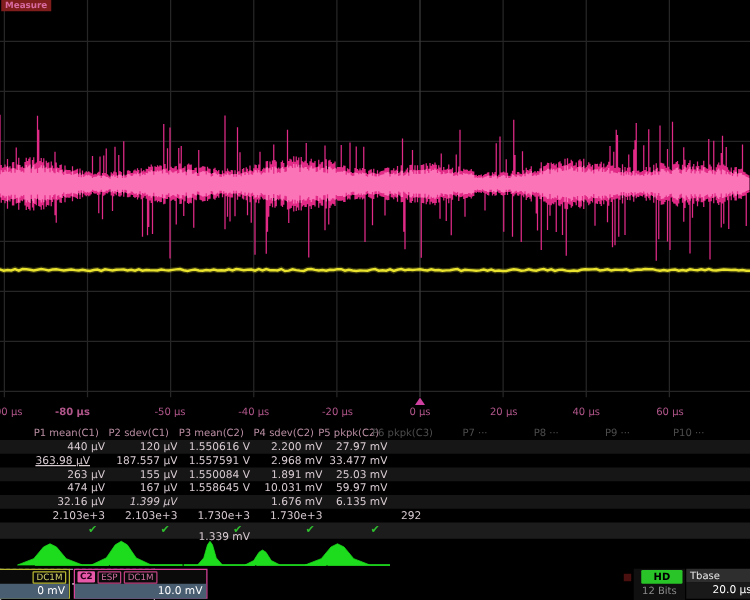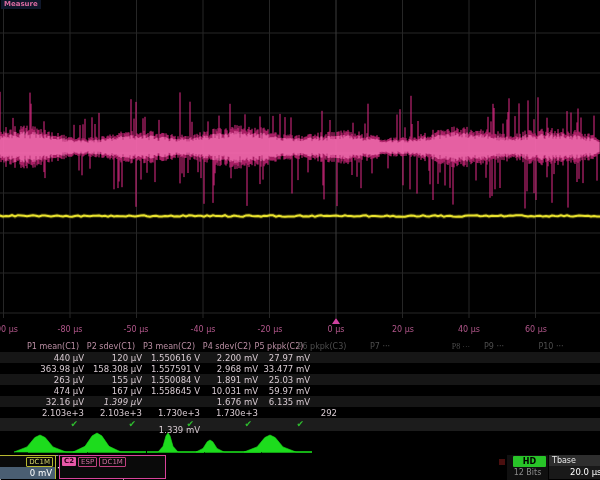--- a/index.html
+++ b/index.html
@@ -4,21 +4,21 @@
 <style>
   html,body{margin:0;padding:0;background:#000;}
   #screen{
     position:relative;width:600px;height:480px;background:#000;overflow:hidden;
     font-family:"DejaVu Sans",sans-serif;color:#ccc;
   }
   #gridwave{position:absolute;left:0;top:0;}
   
   #topLeftLabel{
     position:absolute;left:1px;top:0px;height:9px;line-height:9px;
-    font-size:7px;font-weight:bold;color:#d86aa0;background:#0f172a;
+    font-size:7px;font-weight:bold;color:#d86aa0;background:#7f1d1d;
     padding:0 3px;letter-spacing:0px;
   }
   
   #axisStrip{position:absolute;left:0;top:318px;width:600px;height:20px;}
   .axis-label{
     position:absolute;top:7px;transform:translateX(-50%);
     font-size:8px;color:#b1568a;white-space:nowrap;
   }
   #trigMarker{
     position:absolute;top:0px;width:0;height:0;transform:translateX(-50%);
@@ -90,50 +90,50 @@
       <path d="M0 139.3V154.7M1 136.1V157.9M2 137.7V156.3M3 137.5V156.5M4 135.8V158.2M5 137.1V156.9M6 132.7V161.3M7 137.6V156.4M8 136.9V157.1M9 138.2V155.8M10 134.6V159.4M11 134.4V159.6M12 138.2V155.8M13 135.6V158.4M14 135.9V158.1M15 132.0V162.0M16 136.1V157.9M17 137.4V156.6M18 137.0V157.0M19 138.0V156.0M20 134.5V159.5M21 132.0V162.0M22 133.8V160.2M23 132.5V161.5M24 131.6V162.4M25 138.2V155.8M26 133.4V160.6M27 131.7V162.3M28 135.4V158.6M29 134.7V159.3M30 138.4V155.6M31 134.3V159.7M32 133.8V160.2M33 132.1V161.9M34 134.6V159.4M35 132.3V161.7M36 137.8V156.2M37 133.7V160.3M38 134.9V159.1M39 134.5V159.5M40 137.8V156.2M41 134.1V159.9M42 136.5V157.5M43 138.0V156.0M44 138.6V155.4M45 134.7V159.3M46 137.5V156.5M47 137.9V156.1M48 136.2V157.8M49 135.9V158.1M50 138.8V155.2M51 140.0V154.0M52 136.4V157.6M53 138.9V155.1M54 139.1V154.9M55 139.0V155.0M56 139.0V155.0M57 139.9V154.1M58 136.9V157.1M59 139.5V154.5M60 139.2V154.8M61 138.8V155.2M62 138.3V155.7M63 141.5V152.5M64 138.2V155.8M65 141.8V152.2M66 139.3V154.7M67 141.5V152.5M68 140.5V153.5M69 139.8V154.2M70 140.4V153.6M71 139.8V154.2M72 140.3V153.7M73 141.0V153.0M74 142.3V151.7M75 141.6V152.4M76 141.3V152.7M77 141.4V152.6M78 140.6V153.4M79 140.1V153.9M80 140.8V153.2M81 142.3V151.7M82 140.7V153.3M83 140.2V153.8M84 140.7V153.3M85 141.6V152.4M86 141.5V152.5M87 142.2V151.8M88 142.9V151.1M89 140.3V153.7M90 141.0V153.0M91 139.9V154.1M92 141.3V152.7M93 140.4V153.6M94 142.3V151.7M95 139.8V154.2M96 139.6V154.4M97 140.2V153.8M98 142.3V151.7M99 139.5V154.5M100 142.2V151.8M101 141.8V152.2M102 139.3V154.7M103 139.2V154.8M104 139.6V154.4M105 140.8V153.2M106 140.6V153.4M107 139.4V154.6M108 138.8V155.2M109 139.4V154.6M110 138.0V156.0M111 139.1V154.9M112 141.0V153.0M113 138.0V156.0M114 139.7V154.3M115 139.0V155.0M116 139.9V154.1M117 138.3V155.7M118 138.5V155.5M119 137.0V157.0M120 137.4V156.6M121 135.9V158.1M122 137.0V157.0M123 139.8V154.2M124 136.9V157.1M125 137.3V156.7M126 136.3V157.7M127 137.1V156.9M128 136.3V157.7M129 136.5V157.5M130 138.7V155.3M131 135.2V158.8M132 135.6V158.4M133 138.2V155.8M134 138.2V155.8M135 139.5V154.5M136 136.0V158.0M137 137.2V156.8M138 137.9V156.1M139 138.0V156.0M140 137.1V156.9M141 136.7V157.3M142 138.8V155.2M143 138.3V155.7M144 135.3V158.7M145 135.5V158.5M146 138.0V156.0M147 137.8V156.2M148 136.9V157.1M149 140.1V153.9M150 135.9V158.1M151 135.4V158.6M152 136.1V157.9M153 135.8V158.2M154 139.0V155.0M155 139.0V155.0M156 137.9V156.1M157 137.6V156.4M158 140.8V153.2M159 140.7V153.3M160 137.8V156.2M161 137.5V156.5M162 136.9V157.1M163 136.9V157.1M164 137.2V156.8M165 139.5V154.5M166 137.2V156.8M167 138.1V155.9M168 138.4V155.6M169 141.2V152.8M170 140.8V153.2M171 138.4V155.6M172 137.8V156.2M173 139.0V155.0M174 139.8V154.2M175 139.0V155.0M176 141.4V152.6M177 141.5V152.5M178 139.3V154.7M179 141.0V153.0M180 139.4V154.6M181 139.8V154.2M182 138.2V155.8M183 139.5V154.5M184 140.1V153.9M185 139.1V154.9M186 139.1V154.9M187 141.4V152.6M188 139.2V154.8M189 141.4V152.6M190 137.8V156.2M191 139.7V154.3M192 139.6V154.4M193 140.9V153.1M194 138.5V155.5M195 138.0V156.0M196 140.0V154.0M197 137.5V156.5M198 138.3V155.7M199 139.8V154.2M200 136.4V157.6M201 139.3V154.7M202 139.8V154.2M203 138.0V156.0M204 135.8V158.2M205 136.2V157.8M206 138.0V156.0M207 135.9V158.1M208 137.9V156.1M209 139.6V154.4M210 138.6V155.4M211 137.8V156.2M212 138.2V155.8M213 134.0V160.0M214 133.8V160.2M215 138.0V156.0M216 134.2V159.8M217 135.7V158.3M218 133.5V160.5M219 138.9V155.1M220 133.2V160.8M221 134.1V159.9M222 138.1V155.9M223 137.5V156.5M224 138.4V155.6M225 134.4V159.6M226 133.6V160.4M227 135.0V159.0M228 137.5V156.5M229 137.1V156.9M230 132.2V161.8M231 133.9V160.1M232 132.6V161.4M233 133.0V161.0M234 134.4V159.6M235 131.1V162.9M236 134.2V159.8M237 131.3V162.7M238 133.4V160.6M239 131.8V162.2M240 137.6V156.4M241 131.6V162.4M242 134.0V160.0M243 134.6V159.4M244 133.6V160.4M245 133.6V160.4M246 135.2V158.8M247 136.4V157.6M248 134.0V160.0M249 132.5V161.5M250 134.7V159.3M251 134.8V159.2M252 133.9V160.1M253 137.5V156.5M254 137.2V156.8M255 133.2V160.8M256 135.8V158.2M257 134.5V159.5M258 134.3V159.7M259 137.8V156.2M260 137.9V156.1M261 132.8V161.2M262 138.6V155.4M263 133.6V160.4M264 133.1V160.9M265 134.5V159.5M266 135.5V158.5M267 135.2V158.8M268 134.2V159.8M269 138.1V155.9M270 137.3V156.7M271 137.3V156.7M272 137.3V156.7M273 137.2V156.8M274 137.4V156.6M275 136.5V157.5M276 136.6V157.4M277 139.8V154.2M278 138.0V156.0M279 138.6V155.4M280 138.0V156.0M281 140.2V153.8M282 140.7V153.3M283 140.6V153.4M284 138.0V156.0M285 138.2V155.8M286 138.4V155.6M287 139.3V154.7M288 138.1V155.9M289 139.2V154.8M290 137.9V156.1M291 138.6V155.4M292 138.5V155.5M293 140.7V153.3M294 141.3V152.7M295 139.5V154.5M296 138.9V155.1M297 138.6V155.4M298 140.5V153.5M299 138.3V155.7M300 140.9V153.1M301 141.1V152.9M302 139.1V154.9M303 141.0V153.0M304 140.1V153.9M305 139.7V154.3M306 139.5V154.5M307 139.4V154.6M308 138.0V156.0M309 137.9V156.1M310 137.5V156.5M311 137.7V156.3M312 141.1V152.9M313 139.2V154.8M314 139.1V154.9M315 138.1V155.9M316 139.5V154.5M317 138.9V155.1M318 136.7V157.3M319 140.8V153.2M320 140.1V153.9M321 136.4V157.6M322 136.5V157.5M323 140.6V153.4M324 139.9V154.1M325 138.8V155.2M326 137.8V156.2M327 140.5V153.5M328 136.2V157.8M329 136.0V158.0M330 137.1V156.9M331 139.0V155.0M332 136.3V157.7M333 139.2V154.8M334 136.4V157.6M335 139.0V155.0M336 139.1V154.9M337 136.1V157.9M338 136.0V158.0M339 135.8V158.2M340 139.0V155.0M341 135.2V158.8M342 136.6V157.4M343 138.3V155.7M344 135.0V159.0M345 136.7V157.3M346 135.7V158.3M347 136.0V158.0M348 134.7V159.3M349 136.0V158.0M350 138.3V155.7M351 136.3V157.7M352 137.6V156.4M353 139.4V154.6M354 139.1V154.9M355 137.3V156.7M356 138.9V155.1M357 138.7V155.3M358 138.3V155.7M359 135.9V158.1M360 138.6V155.4M361 138.7V155.3M362 137.8V156.2M363 140.8V153.2M364 140.3V153.7M365 139.7V154.3M366 140.5V153.5M367 137.1V156.9M368 139.3V154.7M369 139.4V154.6M370 139.8V154.2M371 138.3V155.7M372 138.9V155.1M373 138.8V155.2M374 138.9V155.1M375 139.6V154.4M376 139.4V154.6M377 138.5V155.5M378 139.7V154.3M379 139.9V154.1M380 142.1V151.9M381 141.7V152.3M382 142.4V151.6M383 141.9V152.1M384 142.1V151.9M385 141.7V152.3M386 142.6V151.4M387 141.9V152.1M388 141.3V152.7M389 141.2V152.8M390 140.5V153.5M391 140.3V153.7M392 142.3V151.7M393 142.2V151.8M394 140.3V153.7M395 141.2V152.8M396 140.1V153.9M397 140.4V153.6M398 142.7V151.3M399 141.8V152.2M400 141.6V152.4M401 140.5V153.5M402 140.3V153.7M403 139.9V154.1M404 140.5V153.5M405 142.3V151.7M406 140.6V153.4M407 142.3V151.7M408 142.4V151.6M409 141.1V152.9M410 139.4V154.6M411 139.9V154.1M412 140.9V153.1M413 141.5V152.5M414 140.2V153.8M415 140.2V153.8M416 141.0V153.0M417 141.3V152.7M418 140.3V153.7M419 139.2V154.8M420 141.0V153.0M421 137.7V156.3M422 139.0V155.0M423 139.4V154.6M424 138.4V155.6M425 136.8V157.2M426 140.7V153.3M427 140.3V153.7M428 139.6V154.4M429 140.5V153.5M430 139.7V154.3M431 139.8V154.2M432 138.2V155.8M433 134.6V159.4M434 139.4V154.6M435 136.9V157.1M436 136.8V157.2M437 136.0V158.0M438 134.9V159.1M439 135.0V159.0M440 138.9V155.1M441 134.7V159.3M442 135.7V158.3M443 135.2V158.8M444 136.3V157.7M445 135.4V158.6M446 137.7V156.3M447 134.5V159.5M448 134.1V159.9M449 135.3V158.7M450 136.7V157.3M451 136.4V157.6M452 132.6V161.4M453 136.2V157.8M454 132.3V161.7M455 135.5V158.5M456 135.0V159.0M457 133.1V160.9M458 134.1V159.9M459 136.6V157.4M460 136.3V157.7M461 134.7V159.3M462 137.3V156.7M463 133.6V160.4M464 132.9V161.1M465 134.0V160.0M466 137.3V156.7M467 132.5V161.5M468 138.0V156.0M469 137.3V156.7M470 136.3V157.7M471 134.7V159.3M472 135.5V158.5M473 137.1V156.9M474 136.2V157.8M475 138.8V155.2M476 135.4V158.6M477 135.6V158.4M478 135.4V158.6M479 137.0V157.0M480 135.4V158.6M481 134.2V159.8M482 137.5V156.5M483 135.3V158.7M484 137.6V156.4M485 137.0V157.0M486 135.9V158.1M487 134.3V159.7M488 138.7V155.3M489 136.5V157.5M490 136.5V157.5M491 138.0V156.0M492 137.9V156.1M493 138.4V155.6M494 138.6V155.4M495 137.5V156.5M496 137.9V156.1M497 140.2V153.8M498 135.7V158.3M499 140.5V153.5M500 137.3V156.7M501 139.5V154.5M502 137.7V156.3M503 139.7V154.3M504 137.5V156.5M505 140.5V153.5M506 139.7V154.3M507 136.6V157.4M508 140.3V153.7M509 138.6V155.4M510 139.5V154.5M511 139.4V154.6M512 140.3V153.7M513 140.0V154.0M514 139.7V154.3M515 140.8V153.2M516 139.0V155.0M517 137.3V156.7M518 139.8V154.2M519 138.7V155.3M520 137.5V156.5M521 140.4V153.6M522 140.0V154.0M523 136.1V157.9M524 139.5V154.5M525 135.2V158.8M526 137.7V156.3M527 139.7V154.3M528 137.3V156.7M529 134.9V159.1M530 135.1V158.9M531 135.3V158.7M532 136.5V157.5M533 137.7V156.3M534 136.4V157.6M535 137.2V156.8M536 138.7V155.3M537 139.1V154.9M538 136.7V157.3M539 135.7V158.3M540 135.5V158.5M541 134.4V159.6M542 133.9V160.1M543 135.7V158.3M544 138.3V155.7M545 139.0V155.0M546 136.1V157.9M547 135.3V158.7M548 133.1V160.9M549 137.6V156.4M550 136.2V157.8M551 134.9V159.1M552 133.4V160.6M553 138.6V155.4M554 137.0V157.0M555 135.6V158.4M556 138.7V155.3M557 136.9V157.1M558 134.1V159.9M559 136.7V157.3M560 138.7V155.3M561 136.3V157.7M562 136.3V157.7M563 133.7V160.3M564 137.3V156.7M565 138.1V155.9M566 138.4V155.6M567 136.7V157.3M568 135.9V158.1M569 137.0V157.0M570 138.9V155.1M571 135.8V158.2M572 139.5V154.5M573 137.5V156.5M574 135.8V158.2M575 134.8V159.2M576 136.4V157.6M577 139.3V154.7M578 135.6V158.4M579 135.9V158.1M580 136.6V157.4M581 139.3V154.7M582 137.5V156.5M583 138.9V155.1M584 139.8V154.2M585 137.6V156.4M586 140.8V153.2M587 139.2V154.8M588 137.4V156.6M589 137.4V156.6M590 141.1V152.9M591 138.5V155.5M592 138.6V155.4M593 138.3V155.7M594 139.8V154.2M595 140.0V154.0M596 140.3V153.7M597 141.3V152.7M598 141.7V152.3M599 142.1V151.9" stroke="#ff7cbe" stroke-width="1" fill="none" opacity="0.9"></path>
       <path d="M0 216L0 215.6L3 216.5L6 216.1L9 216.3L12 215.2L15 216.5L18 215.2L21 215.4L24 215.8L27 216.3L30 215.8L33 215.3L36 215.7L39 216.4L42 215.6L45 215.5L48 215.9L51 216.4L54 216.0L57 215.6L60 216.1L63 216.4L66 215.8L69 216.4L72 216.8L75 216.0L78 215.6L81 216.7L84 215.5L87 215.9L90 216.3L93 215.8L96 215.7L99 215.6L102 216.3L105 215.8L108 216.6L111 215.5L114 216.5L117 216.0L120 216.2L123 216.3L126 216.4L129 215.6L132 216.1L135 216.4L138 215.9L141 215.5L144 215.2L147 216.2L150 216.8L153 216.1L156 215.7L159 216.4L162 216.5L165 216.0L168 216.3L171 215.6L174 216.4L177 216.2L180 216.4L183 215.4L186 216.4L189 215.3L192 215.6L195 216.2L198 215.8L201 215.7L204 216.6L207 215.3L210 216.4L213 215.3L216 216.1L219 216.1L222 216.3L225 215.2L228 216.8L231 216.5L234 215.5L237 216.1L240 216.5L243 216.7L246 215.4L249 215.3L252 215.9L255 216.3L258 216.0L261 216.6L264 215.8L267 215.9L270 215.3L273 215.3L276 216.6L279 215.8L282 216.4L285 216.7L288 216.4L291 216.5L294 216.6L297 215.7L300 215.3L303 216.5L306 216.2L309 216.5L312 215.5L315 216.8L318 215.8L321 215.2L324 216.1L327 215.7L330 215.9L333 215.7L336 215.5L339 216.0L342 216.3L345 215.4L348 216.1L351 216.0L354 216.5L357 216.3L360 216.2L363 215.6L366 215.3L369 216.8L372 215.9L375 216.1L378 216.3L381 216.6L384 216.3L387 215.6L390 216.5L393 215.7L396 216.7L399 216.4L402 216.7L405 216.7L408 216.0L411 215.5L414 215.8L417 216.6L420 216.3L423 215.4L426 216.2L429 216.6L432 215.7L435 215.3L438 216.3L441 215.4L444 216.8L447 215.9L450 215.8L453 216.5L456 216.8L459 216.5L462 216.8L465 215.8L468 215.4L471 215.6L474 215.5L477 215.3L480 216.3L483 216.0L486 215.5L489 216.4L492 215.8L495 215.9L498 216.0L501 215.4L504 216.5L507 216.1L510 215.6L513 215.7L516 215.2L519 215.3L522 215.3L525 216.1L528 216.6L531 216.1L534 216.6L537 215.9L540 215.7L543 216.6L546 216.1L549 216.6L552 215.5L555 215.9L558 216.2L561 215.4L564 216.1L567 215.3L570 216.2L573 216.4L576 216.0L579 215.6L582 215.8L585 216.0L588 215.8L591 216.4L594 216.0L597 216.6L600 216.5" stroke="#e8e22e" stroke-width="4" fill="none" opacity="0.25"></path>
       <path d="M0 216L0 215.6L3 216.5L6 216.1L9 216.3L12 215.2L15 216.5L18 215.2L21 215.4L24 215.8L27 216.3L30 215.8L33 215.3L36 215.7L39 216.4L42 215.6L45 215.5L48 215.9L51 216.4L54 216.0L57 215.6L60 216.1L63 216.4L66 215.8L69 216.4L72 216.8L75 216.0L78 215.6L81 216.7L84 215.5L87 215.9L90 216.3L93 215.8L96 215.7L99 215.6L102 216.3L105 215.8L108 216.6L111 215.5L114 216.5L117 216.0L120 216.2L123 216.3L126 216.4L129 215.6L132 216.1L135 216.4L138 215.9L141 215.5L144 215.2L147 216.2L150 216.8L153 216.1L156 215.7L159 216.4L162 216.5L165 216.0L168 216.3L171 215.6L174 216.4L177 216.2L180 216.4L183 215.4L186 216.4L189 215.3L192 215.6L195 216.2L198 215.8L201 215.7L204 216.6L207 215.3L210 216.4L213 215.3L216 216.1L219 216.1L222 216.3L225 215.2L228 216.8L231 216.5L234 215.5L237 216.1L240 216.5L243 216.7L246 215.4L249 215.3L252 215.9L255 216.3L258 216.0L261 216.6L264 215.8L267 215.9L270 215.3L273 215.3L276 216.6L279 215.8L282 216.4L285 216.7L288 216.4L291 216.5L294 216.6L297 215.7L300 215.3L303 216.5L306 216.2L309 216.5L312 215.5L315 216.8L318 215.8L321 215.2L324 216.1L327 215.7L330 215.9L333 215.7L336 215.5L339 216.0L342 216.3L345 215.4L348 216.1L351 216.0L354 216.5L357 216.3L360 216.2L363 215.6L366 215.3L369 216.8L372 215.9L375 216.1L378 216.3L381 216.6L384 216.3L387 215.6L390 216.5L393 215.7L396 216.7L399 216.4L402 216.7L405 216.7L408 216.0L411 215.5L414 215.8L417 216.6L420 216.3L423 215.4L426 216.2L429 216.6L432 215.7L435 215.3L438 216.3L441 215.4L444 216.8L447 215.9L450 215.8L453 216.5L456 216.8L459 216.5L462 216.8L465 215.8L468 215.4L471 215.6L474 215.5L477 215.3L480 216.3L483 216.0L486 215.5L489 216.4L492 215.8L495 215.9L498 216.0L501 215.4L504 216.5L507 216.1L510 215.6L513 215.7L516 215.2L519 215.3L522 215.3L525 216.1L528 216.6L531 216.1L534 216.6L537 215.9L540 215.7L543 216.6L546 216.1L549 216.6L552 215.5L555 215.9L558 216.2L561 215.4L564 216.1L567 215.3L570 216.2L573 216.4L576 216.0L579 215.6L582 215.8L585 216.0L588 215.8L591 216.4L594 216.0L597 216.6L600 216.5" stroke="#e8e22e" stroke-width="2" fill="none"></path>
     </svg>
 
   <div id="topLeftLabel">Measure</div>
 
   <div id="axisStrip">
     <div id="trigMarker" style="left: 336px;"></div>
   <div class="axis-label" style="left: 3px;">-100 µs</div>
-      <div class="axis-label" style="left: 70px;">-80 µs</div>
+      <div class="axis-label" style="left: 58px; font-weight: bold;">-80 µs</div>
       <div class="axis-label" style="left: 136px;">-50 µs</div>
       <div class="axis-label" style="left: 203px;">-40 µs</div>
       <div class="axis-label" style="left: 270px;">-20 µs</div>
       <div class="axis-label" style="left: 336px;">0 µs</div>
       <div class="axis-label" style="left: 403px;">20 µs</div>
       <div class="axis-label" style="left: 469px;">40 µs</div>
       <div class="axis-label" style="left: 536px;">60 µs</div>
     </div>
 
   <div id="measTable">
       <div class="t-row" style="top: 0px; height: 12px; background: transparent;"></div>
       <div class="t-row" style="top: 12px; height: 11px; background: rgb(22, 22, 22);"></div>
       <div class="t-row" style="top: 23px; height: 11px; background: transparent;"></div>
       <div class="t-row" style="top: 34px; height: 11px; background: rgb(22, 22, 22);"></div>
       <div class="t-row" style="top: 45px; height: 11px; background: transparent;"></div>
       <div class="t-row" style="top: 56px; height: 11px; background: rgb(22, 22, 22);"></div>
       <div class="t-row" style="top: 67px; height: 11px; background: transparent;"></div>
       <div class="t-row" style="top: 78px; height: 13px; background: rgb(28, 28, 28);"></div>
       <div class="t-cell t-head" style="left: 22px; top: 2px; width: 62px;">P1 mean(C1)</div>
       <div class="t-cell t-val" style="left: 22px; top: 13px; width: 62px;">440 µV</div>
-      <div class="t-cell t-val" style="left: 22px; top: 24px; width: 62px;">363.98 µV</div>
+      <div class="t-cell t-val" style="left: 10px; top: 24px; width: 62px; text-decoration: underline;">363.98 µV</div>
       <div class="t-cell t-val" style="left: 22px; top: 35px; width: 62px;">263 µV</div>
       <div class="t-cell t-val" style="left: 22px; top: 46px; width: 62px;">474 µV</div>
       <div class="t-cell t-val" style="left: 22px; top: 57px; width: 62px;">32.16 µV</div>
       <div class="t-cell t-val" style="left: 22px; top: 68px; width: 62px;">2.103e+3</div>
       <div class="t-cell t-check" style="left: 22px; top: 79px; width: 56px;">✔</div>
       <div class="t-cell t-head" style="left: 80px; top: 2px; width: 62px;">P2 sdev(C1)</div>
       <div class="t-cell t-val" style="left: 80px; top: 13px; width: 62px;">120 µV</div>
-      <div class="t-cell t-val" style="left: 80px; top: 24px; width: 62px;">158.308 µV</div>
+      <div class="t-cell t-val" style="left: 80px; top: 24px; width: 62px;">187.557 µV</div>
       <div class="t-cell t-val" style="left: 80px; top: 35px; width: 62px;">155 µV</div>
       <div class="t-cell t-val" style="left: 80px; top: 46px; width: 62px;">167 µV</div>
       <div class="t-cell t-val" style="left: 80px; top: 57px; width: 62px; font-style: italic;">1.399 µV</div>
       <div class="t-cell t-val" style="left: 80px; top: 68px; width: 62px;">2.103e+3</div>
       <div class="t-cell t-check" style="left: 80px; top: 79px; width: 56px;">✔</div>
       <div class="t-cell t-head" style="left: 138px; top: 2px; width: 62px;">P3 mean(C2)</div>
       <div class="t-cell t-val" style="left: 138px; top: 13px; width: 62px;">1.550616 V</div>
       <div class="t-cell t-val" style="left: 138px; top: 24px; width: 62px;">1.557591 V</div>
       <div class="t-cell t-val" style="left: 138px; top: 35px; width: 62px;">1.550084 V</div>
       <div class="t-cell t-val" style="left: 138px; top: 46px; width: 62px;">1.558645 V</div>
@@ -151,21 +151,21 @@
       <div class="t-cell t-head" style="left: 248px; top: 2px; width: 62px;">P5 pkpk(C2)</div>
       <div class="t-cell t-val" style="left: 248px; top: 13px; width: 62px;">27.97 mV</div>
       <div class="t-cell t-val" style="left: 248px; top: 24px; width: 62px;">33.477 mV</div>
       <div class="t-cell t-val" style="left: 248px; top: 35px; width: 62px;">25.03 mV</div>
       <div class="t-cell t-val" style="left: 248px; top: 46px; width: 62px;">59.97 mV</div>
       <div class="t-cell t-val" style="left: 248px; top: 57px; width: 62px;">6.135 mV</div>
       <div class="t-cell t-val" style="left: 248px; top: 68px; width: 62px; padding-left: 27px;">292</div>
       <div class="t-cell t-check" style="left: 248px; top: 79px; width: 56px;">✔</div>
       <div class="t-cell t-dim" style="left: 290px; top: 2px; width: 64px;">P6 pkpk(C3)</div>
       <div class="t-cell t-dim" style="left: 348px; top: 2px; width: 64px;">P7 ···</div>
-      <div class="t-cell t-dim" style="left: 429px; top: 2px; width: 64px; font-family: Liberation Serif, serif;">P8 ···</div>
+      <div class="t-cell t-dim" style="left: 405px; top: 2px; width: 64px;">P8 ···</div>
       <div class="t-cell t-dim" style="left: 462px; top: 2px; width: 64px;">P9 ···</div>
       <div class="t-cell t-dim" style="left: 519px; top: 2px; width: 64px;">P10 ···</div>
       <div class="t-cell t-dim" style="left: 576px; top: 2px; width: 64px;">P11</div>
     </div>
 
   <svg id="histStrip" width="600" height="24">
       <line x1="28" y1="21" x2="87" y2="21" stroke="#1ddc1d" stroke-width="1.4" opacity="0.8"></line>
       <polygon points="28,21 14,21 27,15.9 34.8,6.550000000000001 40,4 45.2,6.550000000000001 53,15.9 66,21 87,21" fill="#1ddc1d" stroke="#1ddc1d" stroke-width="0.6"></polygon>
       <line x1="88" y1="21" x2="146" y2="21" stroke="#1ddc1d" stroke-width="1.4" opacity="0.8"></line>
       <polygon points="88,21 73,21 85,15.3 92.2,4.850000000000001 97,2 101.8,4.850000000000001 109,15.3 121,21 146,21" fill="#1ddc1d" stroke="#1ddc1d" stroke-width="0.6"></polygon>
@@ -184,20 +184,21 @@
       </div>
       <div class="desc-bot">0 mV</div>
     </div>
 
     <div id="c2Box" class="desc-box">
       <div class="desc-top">
         <span class="badge-solid">C2</span>
         <span class="badge-line">ESP</span>
         <span class="badge-line">DC1M</span>
       </div>
+      <div class="desc-bot">10.0 mV</div>
     </div>
 
     <div id="addBox">+</div>
 
     <div id="redDot"></div>
 
     <div id="hdGroup">
       <div id="hdBadge">HD</div>
       <div id="hdBits">12 Bits</div>
     </div>

